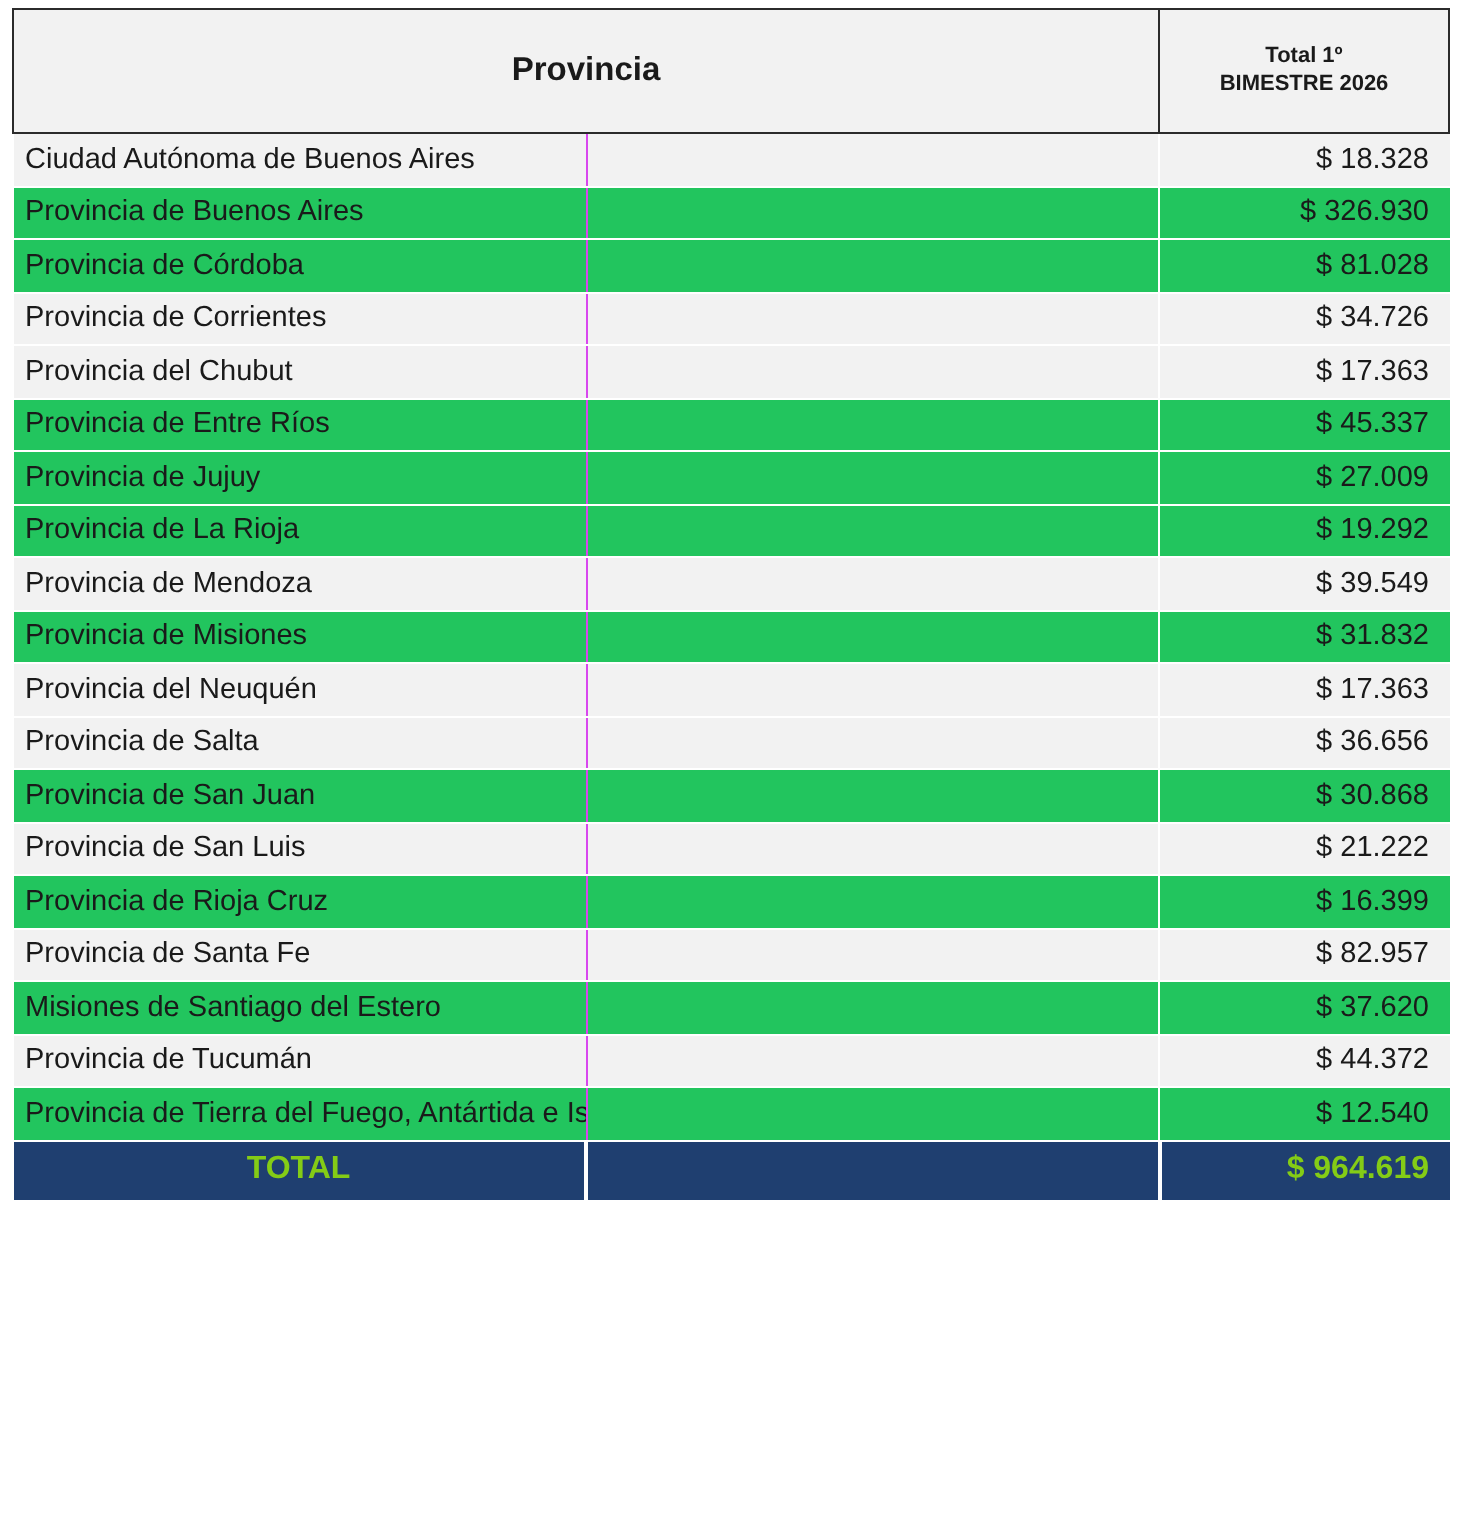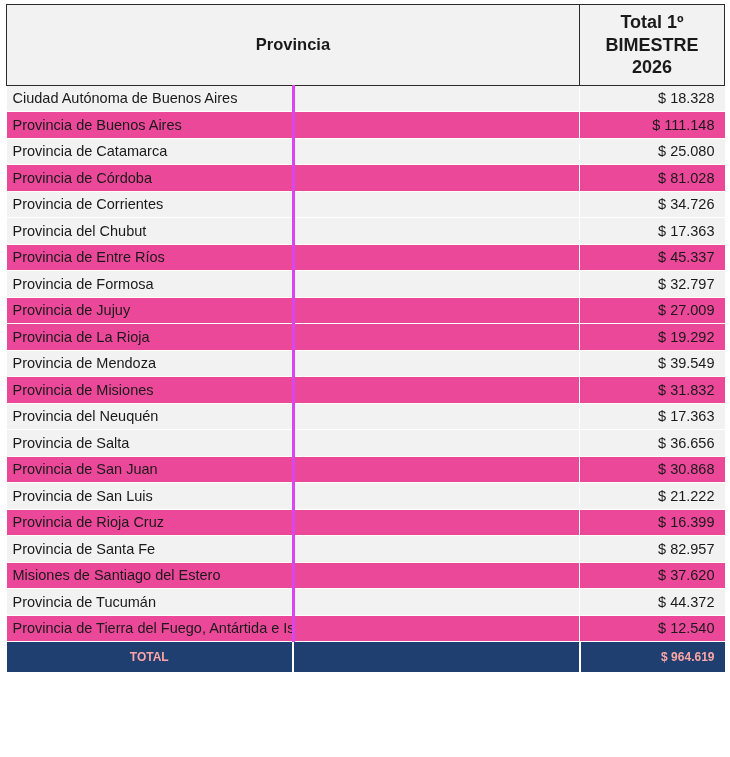--- a/index.html
+++ b/index.html
@@ -34,63 +34,63 @@
     vertical-align: middle;
     padding: 6px 4px;
     height: 62px;
     box-sizing: border-box;
   }
   th.col-prov {
     width: 573px;
   }
   th.col-total {
     width: 145px;
-    font-size: 18px;
+    font-size: 11px;
     line-height: 1.25;
   }
   th.col-total .line2 {
     display: block;
   }
   
   tbody td {
     font-size: 14.5px;
     padding: 3px 6px;
     height: 26.5px;
     box-sizing: border-box;
     border-bottom: 1px solid #ffffff;
     vertical-align: middle;
     white-space: nowrap;
     overflow: hidden;
   }
   tbody tr.odd td {
     background: #f2f2f2;
   }
   tbody tr.even td {
-    background: #ec4899;
+    background: #22c55e;
   }
   td.name {
     text-align: left;
     width: 452px;
-    border-right: 3px solid #d946ef;
+    border-right: 1px solid #d946ef;
   }
   td.spacer {
     width: 121px;
     border-right: 1px solid #ffffff;
   }
   td.value {
     width: 145px;
     text-align: right;
     padding-right: 10px;
   }
   
   tr.total-row td {
     background: #1f3f70;
-    color: #fca5a5;
+    color: #84cc16;
     font-weight: bold;
-    font-size: 12px;
+    font-size: 16px;
     height: 30px;
     border-bottom: none;
   }
   tr.total-row td.total-label {
     text-align: center;
     border-right: 2px solid #ffffff;
   }
   tr.total-row td.total-spacer {
     background: #1f3f70;
     border-right: 2px solid #ffffff;
@@ -116,51 +116,41 @@
     </thead>
     <tbody id="table-body">
     <tr class="odd">
           <td class="name">Ciudad Autónoma de Buenos Aires</td>
           <td class="spacer"></td>
           <td class="value">$ 18.328</td>
         </tr>
         <tr class="even">
           <td class="name">Provincia de Buenos Aires</td>
           <td class="spacer"></td>
-          <td class="value">$ 111.148</td>
-        </tr>
-        <tr class="odd">
-          <td class="name">Provincia de Catamarca</td>
-          <td class="spacer"></td>
-          <td class="value">$ 25.080</td>
+          <td class="value">$ 326.930</td>
         </tr>
         <tr class="even">
           <td class="name">Provincia de Córdoba</td>
           <td class="spacer"></td>
           <td class="value">$ 81.028</td>
         </tr>
         <tr class="odd">
           <td class="name">Provincia de Corrientes</td>
           <td class="spacer"></td>
           <td class="value">$ 34.726</td>
         </tr>
         <tr class="odd">
           <td class="name">Provincia del Chubut</td>
           <td class="spacer"></td>
           <td class="value">$ 17.363</td>
         </tr>
         <tr class="even">
           <td class="name">Provincia de Entre Ríos</td>
           <td class="spacer"></td>
           <td class="value">$ 45.337</td>
-        </tr>
-        <tr class="odd">
-          <td class="name">Provincia de Formosa</td>
-          <td class="spacer"></td>
-          <td class="value">$ 32.797</td>
         </tr>
         <tr class="even">
           <td class="name">Provincia de Jujuy</td>
           <td class="spacer"></td>
           <td class="value">$ 27.009</td>
         </tr>
         <tr class="even">
           <td class="name">Provincia de La Rioja</td>
           <td class="spacer"></td>
           <td class="value">$ 19.292</td>

